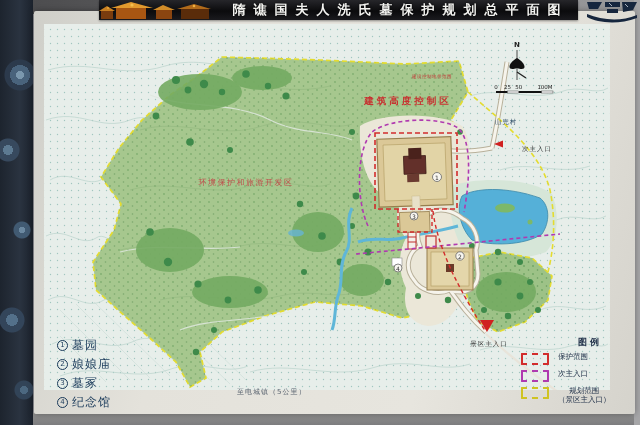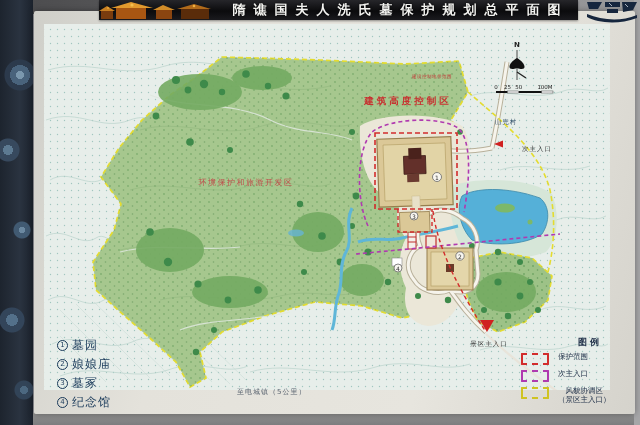--- a/index.html
+++ b/index.html
@@ -321,21 +321,21 @@
     <span class="sw sw-red"></span>
     <span class="llabel">保护范围</span>
   </div>
   <div class="lrow">
     <span class="sw sw-purple"></span>
     <span class="llabel">次主入口</span>
   </div>
   <div class="lrow">
     <span class="sw sw-yellow"></span>
     <span class="llabel">
-      <span>风貌协调区</span><br>
+      <span>规划范围</span><br>
       <span>（景区主入口）</span>
     </span>
   </div>
 </div>
 
 <div class="abs" id="to-town">至电城镇（5公里）</div>
 
 <div class="abs" id="banner">
   <svg id="ornament" viewBox="0 0 120 20">
     <polygon points="0,11 8,6 16,11" fill="#c87f22"></polygon>

